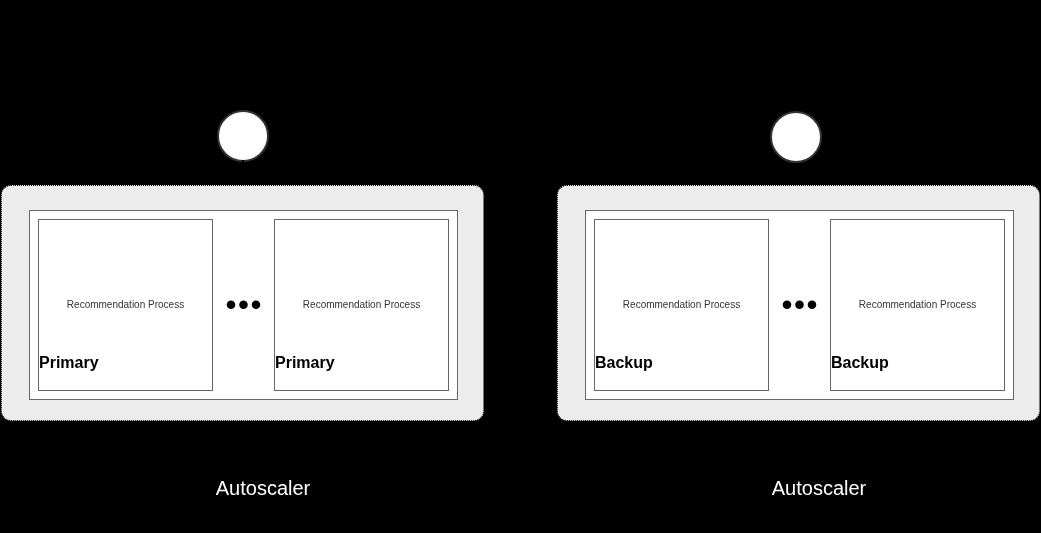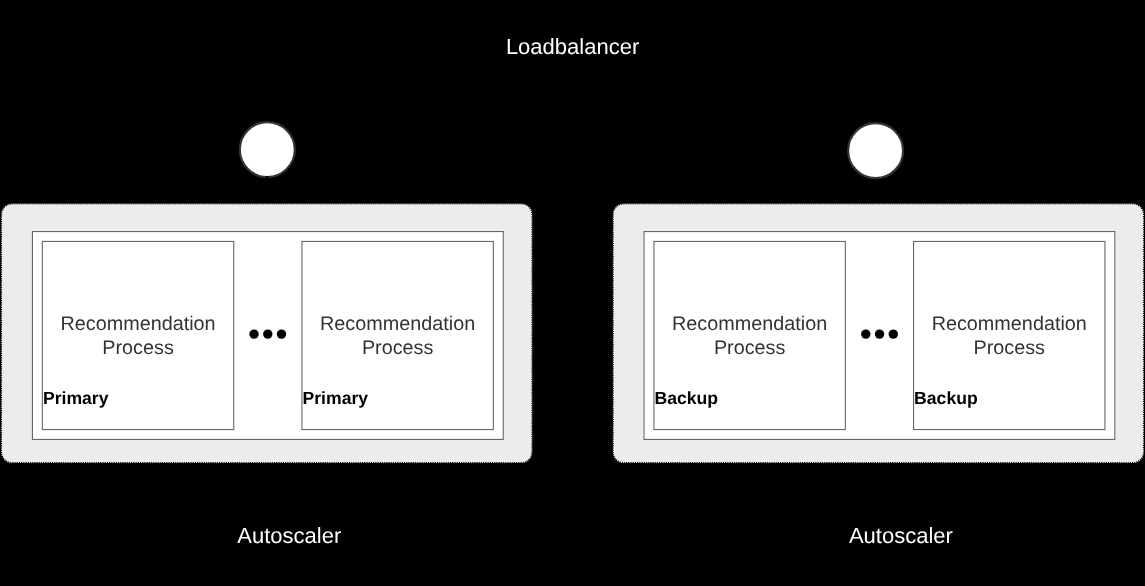--- a/index.html
+++ b/index.html
@@ -71,21 +71,21 @@
     border: 1px solid #666666;
   }
   .process-name {
     position: absolute;
     top: 50%;
     left: 0;
     width: 100%;
     transform: translateY(-50%);
     text-align: center;
     color: #333333;
-    font-size: 18px;
+    font-size: 10px;
     line-height: 22px;
     padding: 0 12px;
   }
   .process-role {
     position: absolute;
     bottom: 18px;
     left: 0;
     width: 100%;
     color: #000000;
     font-size: 16px;
@@ -113,21 +113,20 @@
     padding-left: 41px;
   }
   .group-label.left  { left: 1px; }
   .group-label.right { left: 557px; }
 </style>
 </head>
 <body>
 
 <div class="canvas">
 
-  <div class="diagram-title">Loadbalancer</div>
 
   <div class="lb-node left"></div>
   <div class="lb-node right"></div>
 
   <div class="connector"></div>
 
   <div class="group left">
     <div class="container">
       <div class="process">
         <div class="process-name">Recommendation Process</div>

